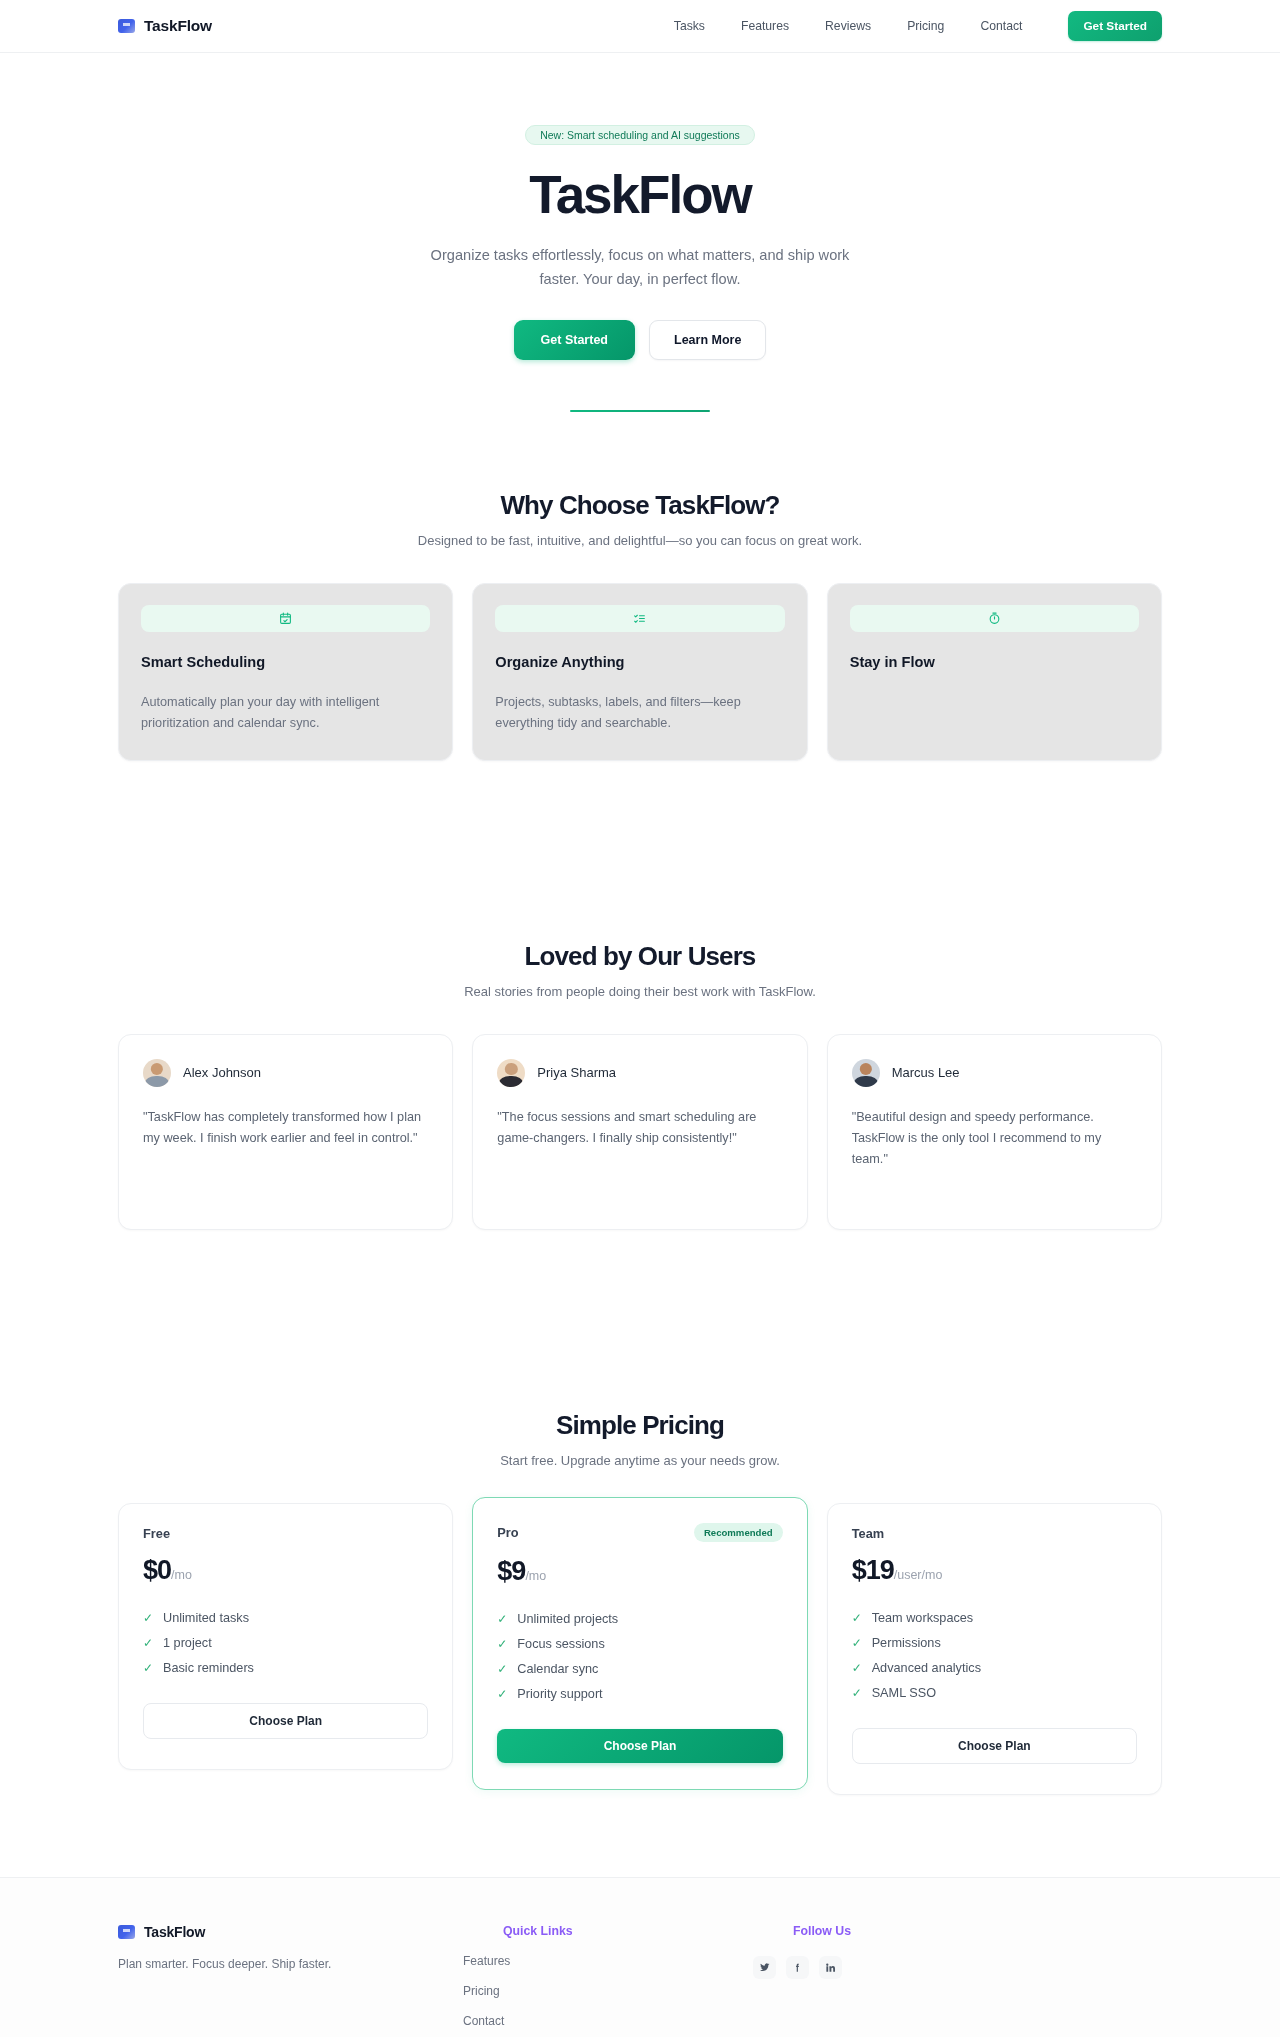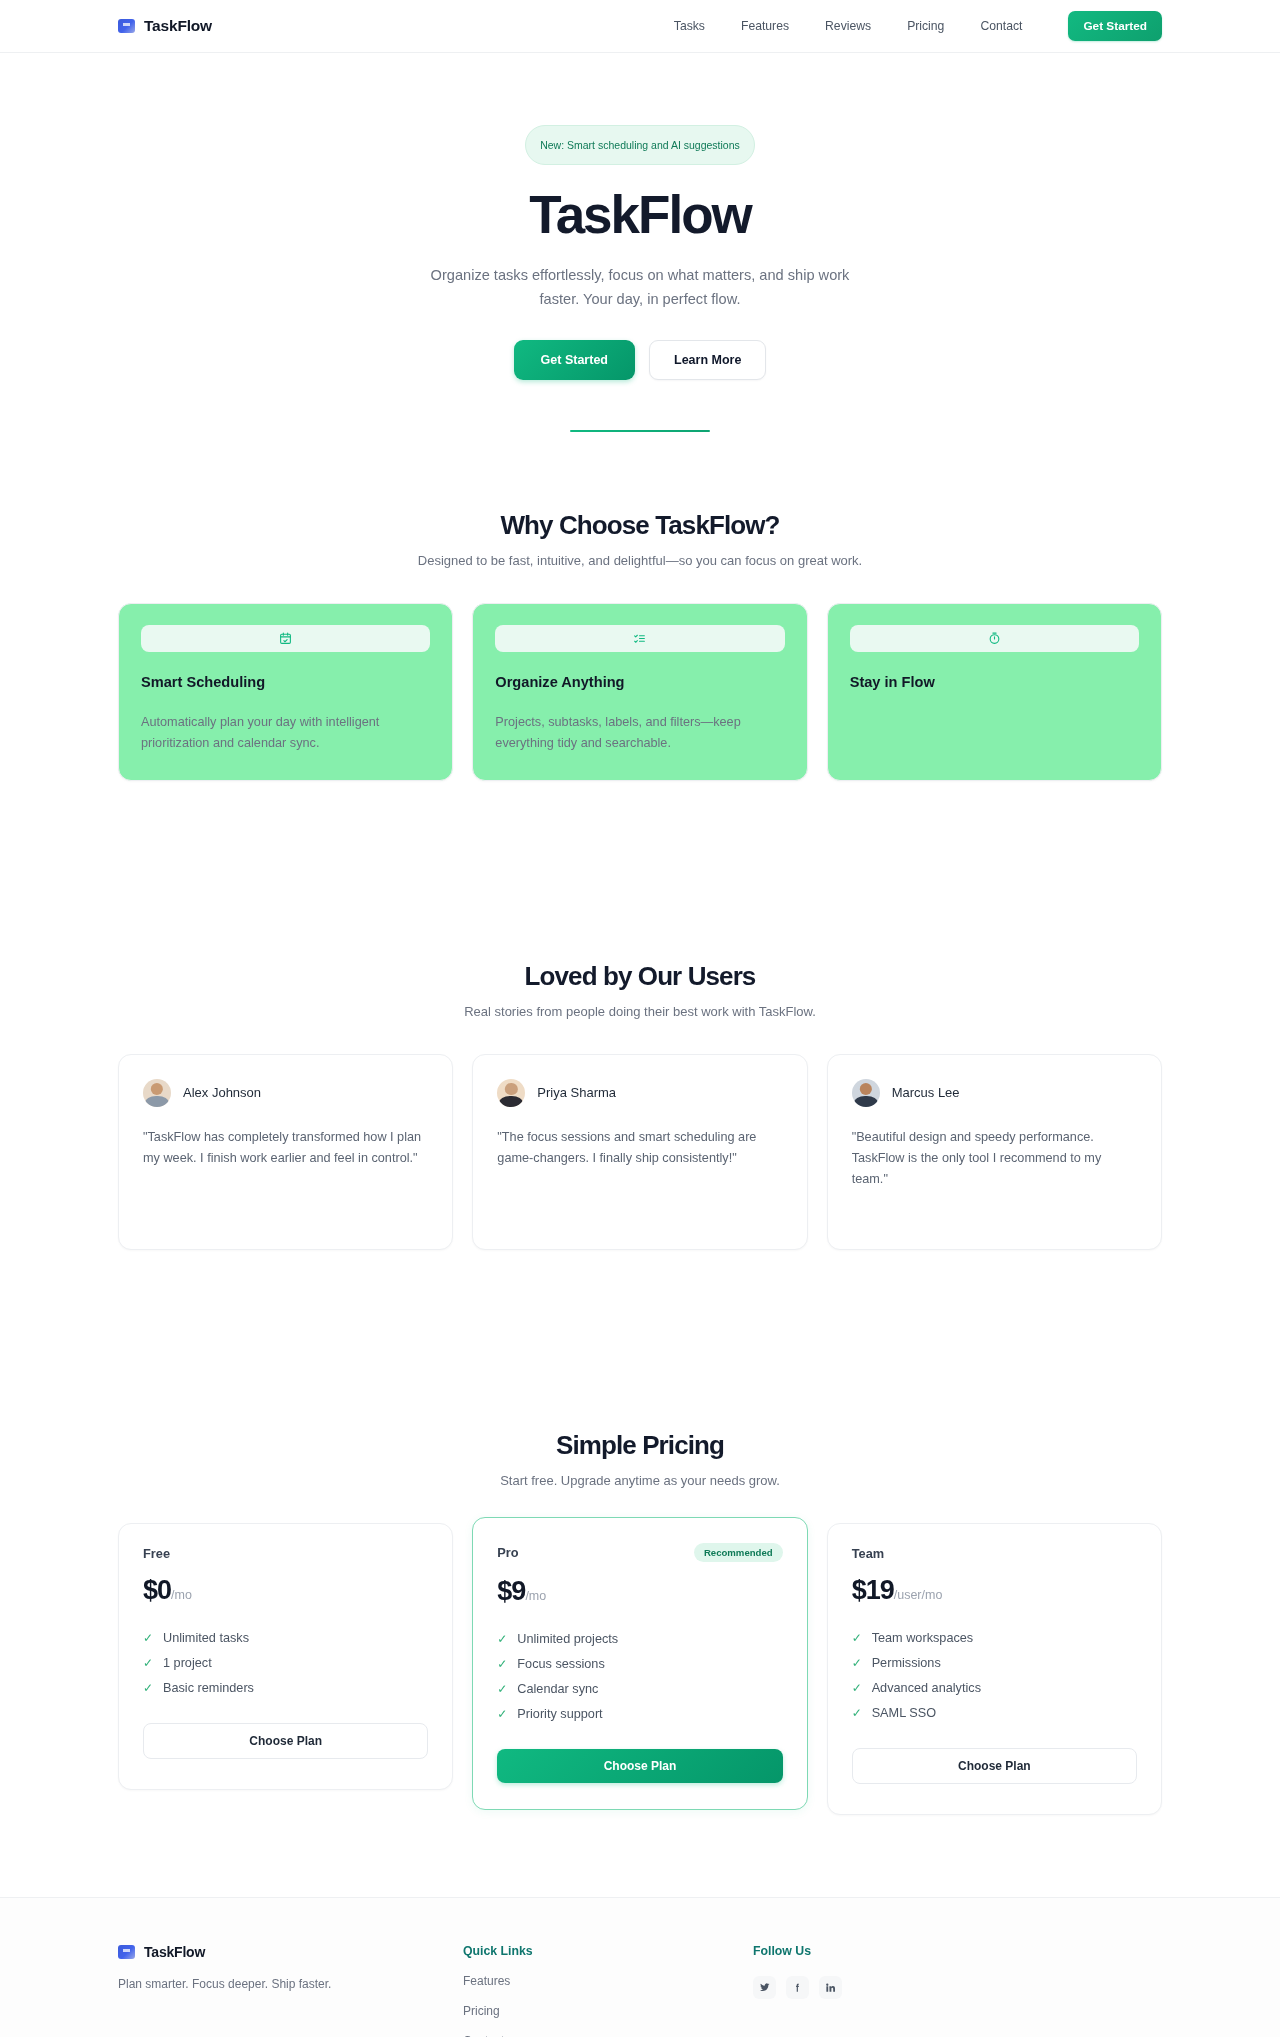--- a/index.html
+++ b/index.html
@@ -36,21 +36,21 @@
     background:linear-gradient(135deg,#12b981 0%,#0ea06e 100%);
     border:none; border-radius:7px; padding:8px 15px; cursor:pointer;
     box-shadow:0 1px 2px rgba(16,185,129,.25);
   }
 
   
   .hero { padding:72px 0 0; text-align:center; }
   .pill {
     display:inline-block; font-size:10.5px; color:#0f7a57; font-weight:500;
     background:#e7f8f0; border:1px solid #d2f0e2; border-radius:999px;
-    padding:13px 14px;
+    padding:3px 14px;
   }
   .hero-title {
     font-size:53px; font-weight:800; letter-spacing:-2px;
     color:#131a2b; margin-top:22px; line-height:1.05;
   }
   .hero-sub {
     margin-top:20px; font-size:14.6px; line-height:1.65; color:#6b7280;
     max-width:420px; margin-left:auto; margin-right:auto;
   }
   .hero-btns { margin-top:29px; display:flex; justify-content:center; gap:14px; }
@@ -72,21 +72,21 @@
 
   
   .section { padding:0 118px; }
   .sec-title {
     text-align:center; font-size:26px; font-weight:800; letter-spacing:-.9px;
     color:#131a2b;
   }
   .sec-sub { text-align:center; margin-top:12px; font-size:13px; color:#6b7280; }
   .cards { display:flex; gap:19px; margin-top:35px; }
   .card {
-    flex:1; background:#86efac; border:1px solid #edeff2; border-radius:13px;
+    flex:1; background:#e5e5e5; border:1px solid #edeff2; border-radius:13px;
     padding:21px 22px 26px; box-shadow:0 1px 2px rgba(17,24,39,.03);
   }
   .icon-band {
     height:27px; border-radius:8px; background:#e9f9f1;
     display:flex; align-items:center; justify-content:center; color:#10b981;
   }
   .card-title { margin-top:22px; font-size:14.6px; font-weight:700; color:#111827; }
   .card-body { margin-top:22px; font-size:12.7px; line-height:1.63; color:#6b7280; }
 
   
@@ -142,21 +142,21 @@
     box-shadow:0 2px 5px rgba(16,185,129,.28);
   }
 
   
   .footer { border-top:1px solid #eef0f2; background:#fdfdfd; margin-top:82px; }
   .f-inner { padding:46px 118px 38px; display:flex; }
   .f-col-brand { width:345px; }
   .f-brand { display:flex; align-items:center; gap:9px; }
   .f-tag { margin-top:17px; font-size:12px; color:#6b7280; }
   .f-col { width:290px; }
-  .f-h { font-size:12.3px; font-weight:700; color:#0f766e; }
+  .f-h { font-size:12.3px; font-weight:700; color:#8b5cf6;margin-left:40px; }
   .f-link { display:block; margin-top:16px; font-size:12px; color:#6b7280; text-decoration:none; }
   .socials { display:flex; gap:10px; margin-top:18px; }
   .soc {
     width:23px; height:23px; border-radius:6px; background:#f6f7f8;
     display:flex; align-items:center; justify-content:center;
     color:#4b5563; cursor:pointer;
   }
 </style>
 </head>
 <body>

